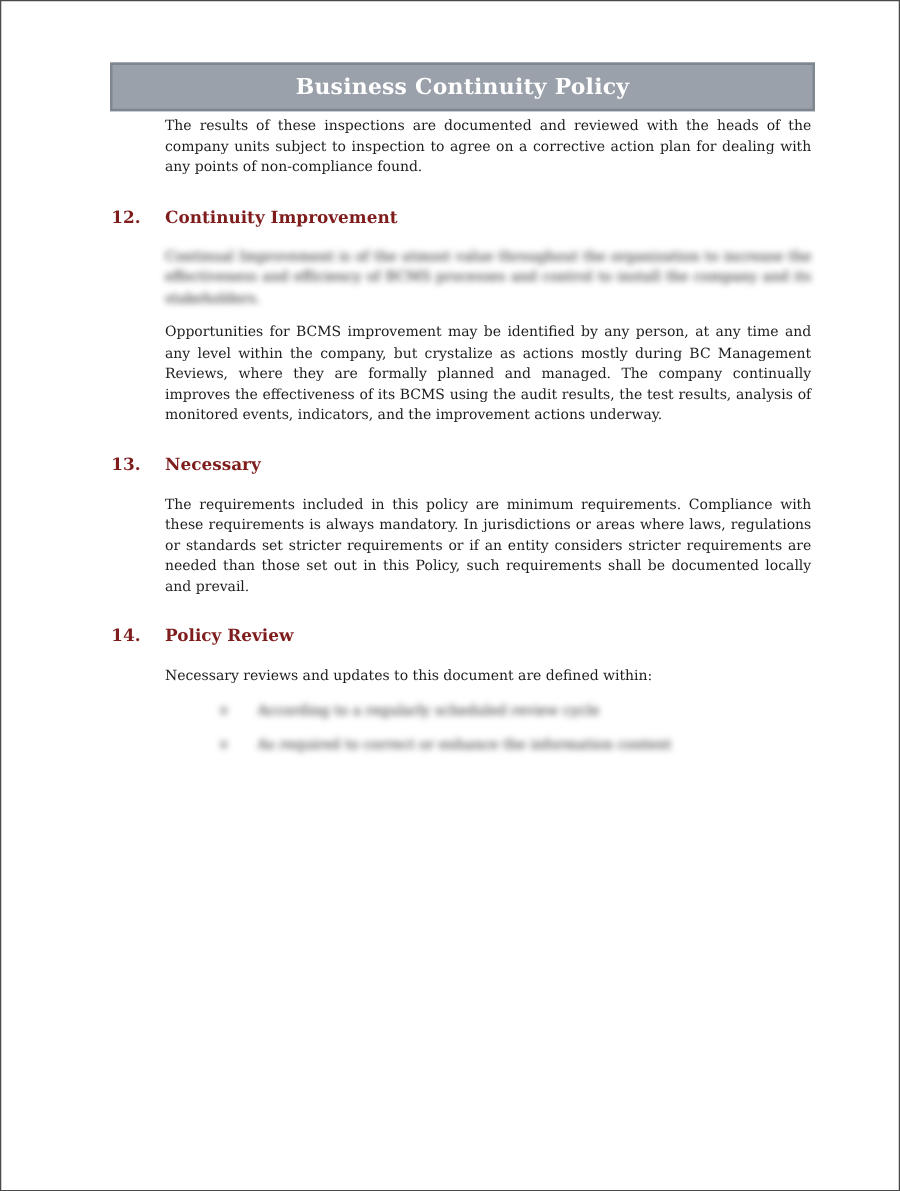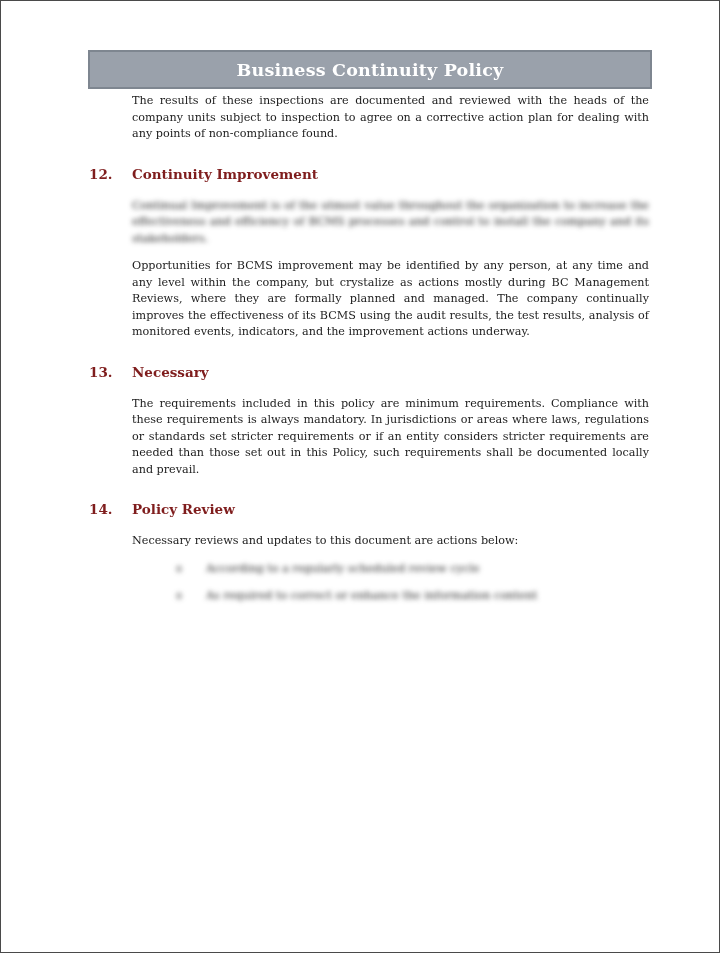--- a/index.html
+++ b/index.html
@@ -116,21 +116,21 @@
       <span>Necessary</span>
     </div>
 
     <p class="body-text">The requirements included in this policy are minimum requirements. Compliance with these requirements is always mandatory. In jurisdictions or areas where laws, regulations or standards set stricter requirements or if an entity considers stricter requirements are needed than those set out in this Policy, such requirements shall be documented locally and prevail.</p>
 
     <div class="section-heading">
       <span class="section-number">14.</span>
       <span>Policy Review</span>
     </div>
 
-    <p class="body-text">Necessary reviews and updates to this document are actions below:</p>
+    <p class="body-text">Necessary reviews and updates to this document are defined within:</p>
 
     <ul class="review-list">
       <li class="blurred">
         <span class="bullet-marker">o</span>
         <span>According to a regularly scheduled review cycle</span>
       </li>
       <li class="blurred">
         <span class="bullet-marker">o</span>
         <span>As required to correct or enhance the information content</span>
       </li>

